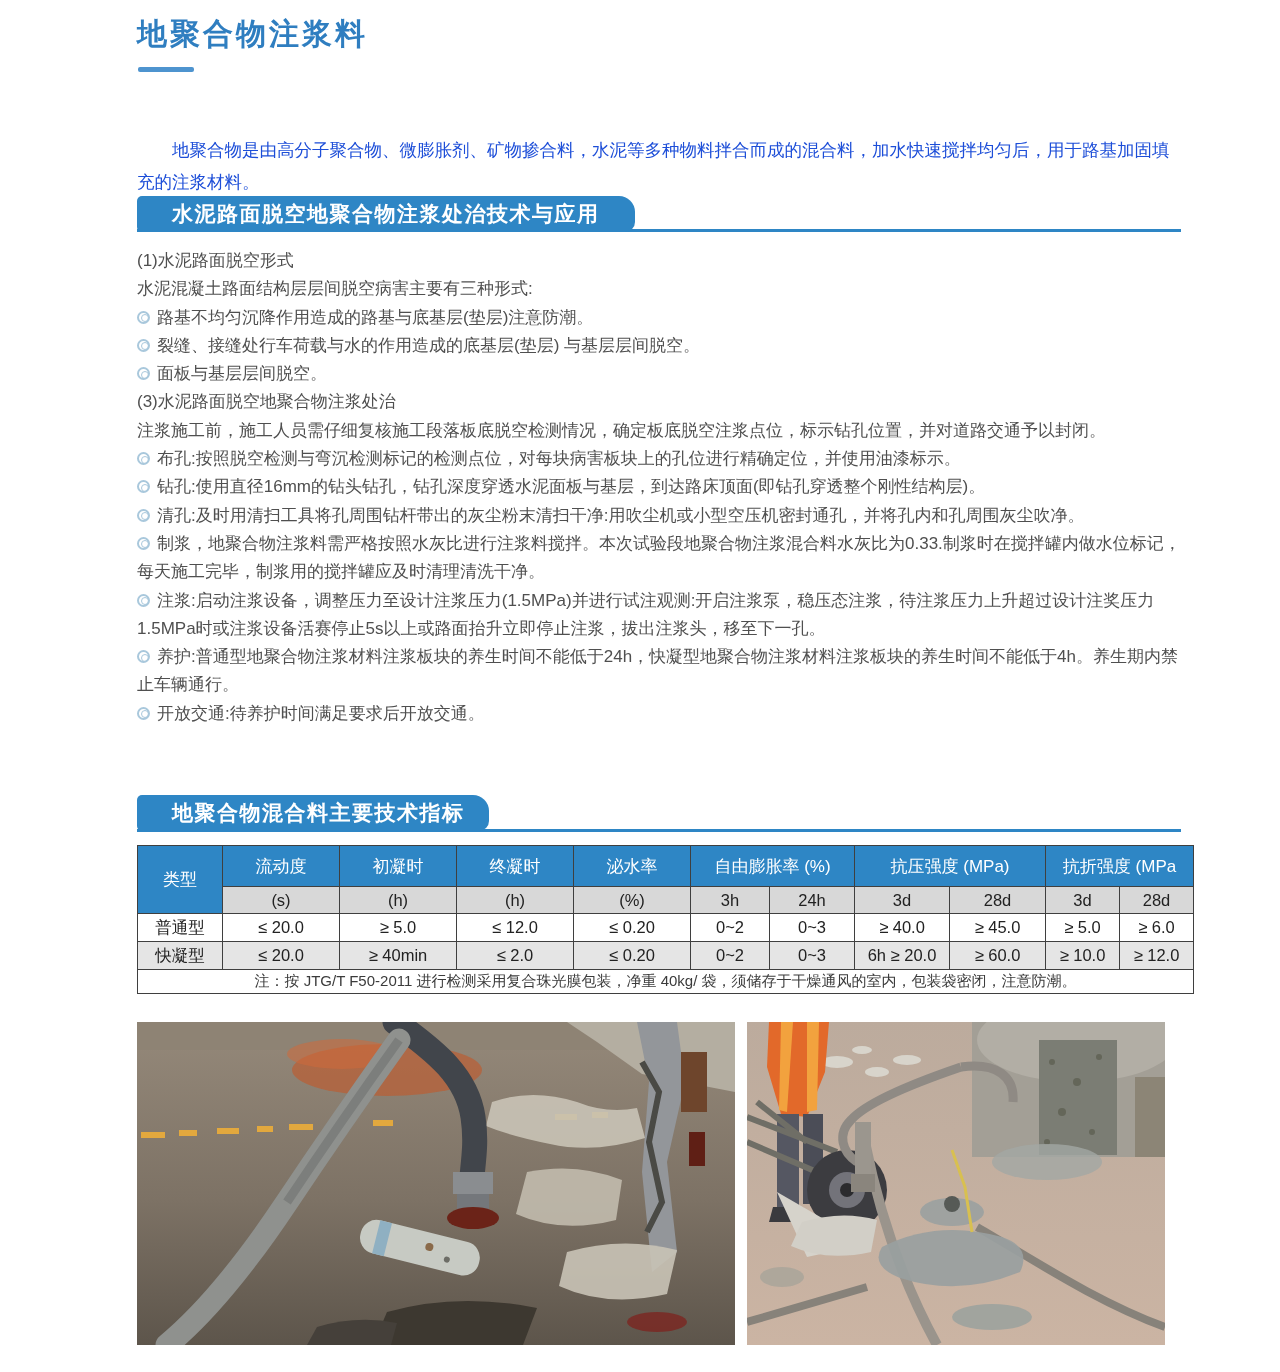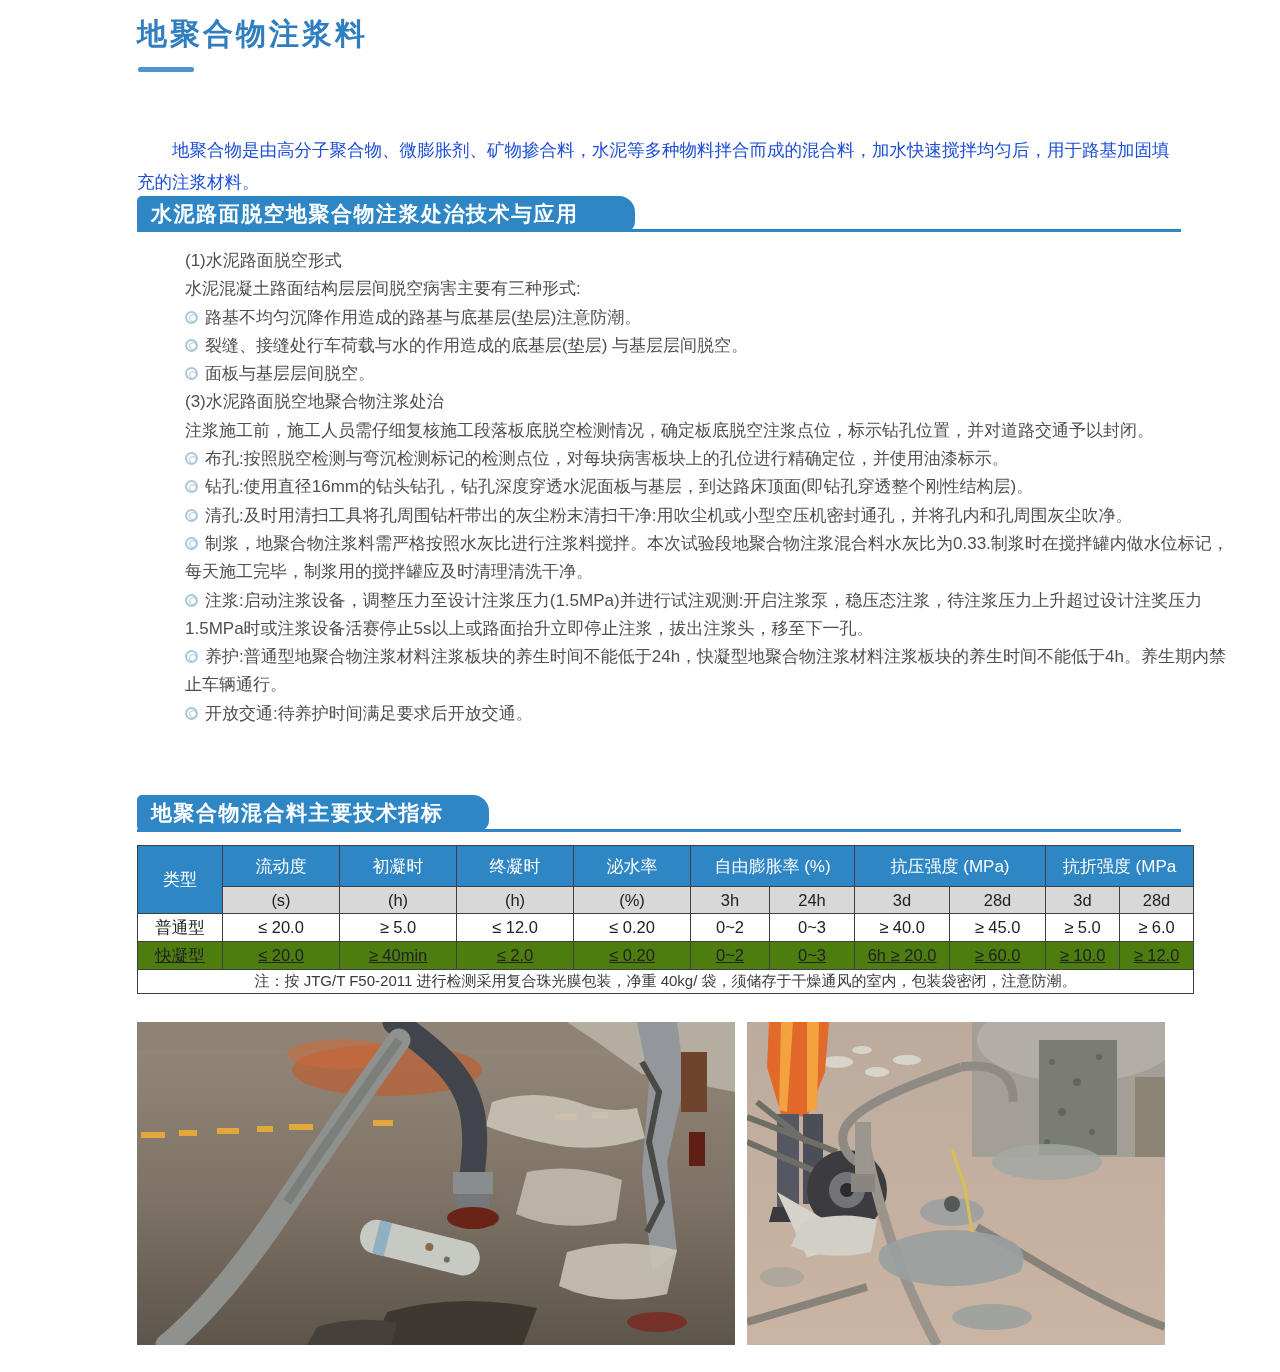--- a/index.html
+++ b/index.html
@@ -19,25 +19,25 @@
   .intro {
     position:absolute; left:137px; top:110px; width:1048px;
     font-size:17.5px; line-height:32px; color:#1d4ed8; text-indent:2em;margin-top:24px;
   }
   .banner-line { position:absolute; left:137px; height:3px; width:1044px; background:#2e86c5; }
   .banner-line.b1 { top:229px; }
   .banner-line.b2 { top:829px; }
   .banner {
     position:absolute; left:137px; height:36px; background:#2e86c5;
     border-radius:5px 16px 10px 5px; color:#ffffff; font-weight:bold;
-    font-size:21px; letter-spacing:1.5px; line-height:36px; padding-left:14px;
+    font-size:21px; letter-spacing:1.5px; line-height:36px; padding-left:35px;
   }
   .banner.b1 { top:196px; width:498px; }
   .banner.b2 { top:795px; width:352px; }
-  .body-text { position:absolute; left:137px; top:247px; width:1056px;margin-left:48px; }
+  .body-text { position:absolute; left:137px; top:247px; width:1056px; }
   .body-text p { font-size:17px; line-height:28.3px; color:#4f4f4f; }
   .bullet {
     display:inline-block; position:relative; width:13px; height:13px;
     border:2px solid #a9c8dc; border-radius:50%; margin-right:7px; vertical-align:-1px;
   }
   .bullet::after {
     content:""; position:absolute; left:1.5px; top:1.5px; width:6px; height:6px;
     border:1.5px solid #a9c8dc; border-radius:50%;
   }
   table.spec {
@@ -46,21 +46,21 @@
     font-size:16.5px; color:#222222; text-align:center;
   }
   table.spec td, table.spec th { border:1.6px solid #3f3f3f; font-weight:normal; padding:0 2px; overflow:hidden; white-space:nowrap; }
   tr.hrow1 { height:41px; }
   tr.hrow2 { height:27px; }
   tr.drow  { height:28px; }
   tr.nrow  { height:24px; }
   .cell-blue { background:#2e86c5; color:#ffffff; font-size:17px; }
   .cell-gray { background:#d8d8d8; color:#222222; }
   .row-white td { background:#ffffff; }
-  .row-gray td  { background:#4d7c0f;text-decoration:underline; }
+  .row-gray td  { background:#e5e5e5; }
   .note-cell { background:#ffffff; font-size:15px; color:#3b3b3b; }
   .photo { position:absolute; top:1022px; height:323px; overflow:hidden; }
   .photo svg { display:block; width:100%; height:100%; }
   .photo.left  { left:137px; width:598px; }
   .photo.right { left:747px; width:418px; }
 </style>
 </head>
 <body>
 
 <div class="page">

